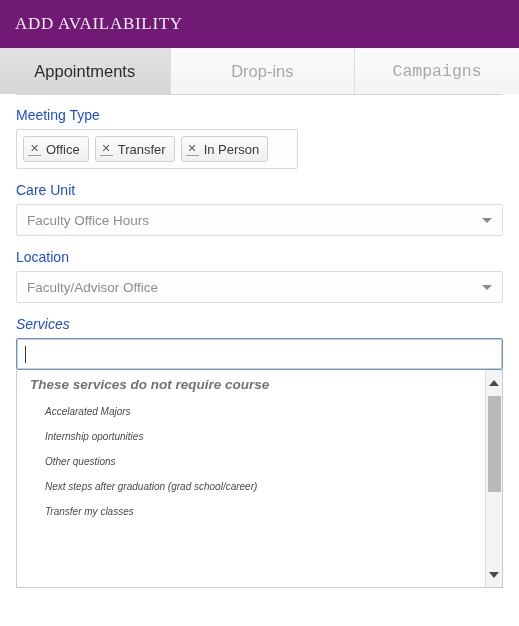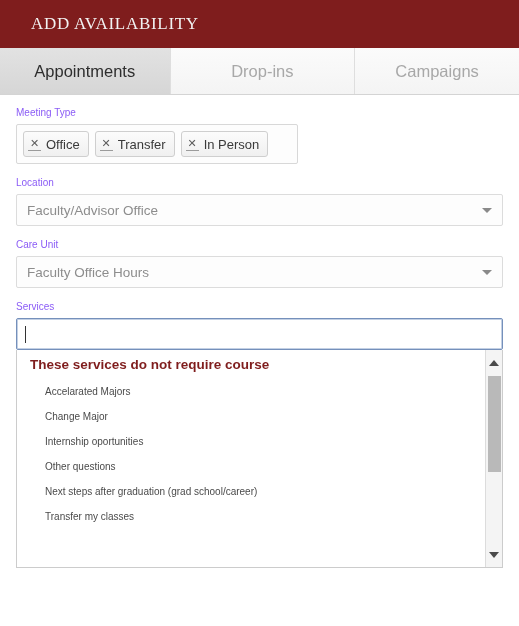--- a/index.html
+++ b/index.html
@@ -11,74 +11,75 @@
     height: 626px;
     overflow: hidden;
     background: #ffffff;
     font-family: "Liberation Sans", sans-serif;
     -webkit-font-smoothing: antialiased;
   }
 
   
   .modal-header {
     height: 48px;
-    background: #7f1d1d;
-    display: flex;
-    align-items: center;
-    padding: 0 0 0 31px;
+    background: #701a75;
+    display: flex;
+    align-items: center;
+    padding: 0 0 0 15px;
     box-sizing: border-box;
   }
   .modal-title {
     color: #f2f2f2;
     font-family: "Liberation Serif", serif;
     font-size: 17px;
     letter-spacing: 0.7px;
     font-weight: 400;
   }
 
   
   .tabbar {
     height: 47px;
     background: #ffffff;
     display: flex;
     align-items: stretch;
     border-bottom: 1px solid #d4d4d4;
     box-sizing: border-box;
+    border-radius: 21px;
   }
   .tab {
     display: flex;
     align-items: center;
     justify-content: center;
     font-size: 16.5px;
     color: #a8a8a8;
     background: linear-gradient(to bottom, #fbfbfb 0%, #f4f4f4 100%);
     border-right: 1px solid #dedede;
     box-sizing: border-box;
     cursor: pointer;
     height: 100%;
     user-select: none;
   }
   .tab-appointments { width: 181px; }
   .tab-dropins      { width: 196px; }
-  .tab-campaigns    { width: 174px; border-right: none; }
+  .tab-campaigns    { width: 174px; border-right: none; font-family: Liberation Mono, monospace; }
 
   .tab.is-active {
     background: linear-gradient(to bottom, #e2e2e2 0%, #d6d6d6 100%);
     color: #2e2e2e;
   }
 
   
   .form-body {
     padding: 12px 16px 0 16px;
     box-sizing: border-box;
   }
   .field { margin-bottom: 13px; }
   .field-label {
-    font-size: 10px;
-    color: #8b5cf6;
+    font-size: 14px;
+    color: #1d4ed8;
     margin-bottom: 6px;
     display: block;
   }
 
   
   .token-box {
     width: 282px;
     height: 40px;
     border: 1px solid #d8d8d8;
     background: #fdfdfd;
@@ -142,21 +143,21 @@
     right: 10px;
     top: 50%;
     margin-top: -2px;
     width: 0; height: 0;
     border-left: 5px solid transparent;
     border-right: 5px solid transparent;
     border-top: 5px solid #8a8a8a;
   }
 
   
-  .services-field { margin-bottom: 12px; }
+  .services-field { margin-bottom: 12px; font-style: italic; }
   .combo-input {
     position: relative;
     width: 487px;
     height: 32px;
     border: 1px solid #7590bb;
     box-shadow: 0 0 0 1px #c3d0e4 inset;
     background: #ffffff;
     border-radius: 2px;
     box-sizing: border-box;
     display: flex;
@@ -181,21 +182,21 @@
     height: 218px;
     border: 1px solid #cccccc;
     border-top: none;
     background: #ffffff;
     box-sizing: border-box;
     overflow: hidden;
   }
   .opt-group-label {
     font-size: 13.5px;
     font-weight: bold;
-    color: #7f1d1d;
+    color: #737373;
     padding: 7px 10px 7px 13px;
     box-sizing: border-box;
   }
   .opt {
     font-size: 10px;
     color: #4a4a4a;
     padding: 7px 10px 7px 28px;
     box-sizing: border-box;
     white-space: nowrap;
     cursor: pointer;
@@ -268,46 +269,45 @@
         <span>Transfer</span>
       </span>
       <span class="chip">
         <span class="chip-remove">✕</span>
         <span>In Person</span>
       </span>
     </div>
   </div>
 
   <div class="field">
+    <span class="field-label">Care Unit</span>
+    <div class="select-box">
+      <span class="select-value">Faculty Office Hours</span>
+      <span class="caret"></span>
+    </div>
+  </div>
+
+  <div class="field">
     <span class="field-label">Location</span>
     <div class="select-box">
       <span class="select-value">Faculty/Advisor Office</span>
-      <span class="caret"></span>
-    </div>
-  </div>
-
-  <div class="field">
-    <span class="field-label">Care Unit</span>
-    <div class="select-box">
-      <span class="select-value">Faculty Office Hours</span>
       <span class="caret"></span>
     </div>
   </div>
 
   <div class="field services-field">
     <span class="field-label">Services</span>
     <div class="combo-input">
       <span class="caret-bar"></span>
       <span class="combo-text"></span>
     </div>
 
     <div class="combo-list">
       <div class="opt-group-label">These services do not require course</div>
       <div class="opt">Accelarated Majors</div>
-      <div class="opt">Change Major</div>
       <div class="opt">Internship oportunities</div>
       <div class="opt">Other questions</div>
       <div class="opt">Next steps after graduation (grad school/career)</div>
       <div class="opt">Transfer my classes</div>
 
       <div class="scrollbar">
         <div class="sb-arrow up">
             <i></i>
           </div>
         <div class="sb-thumb"></div>

